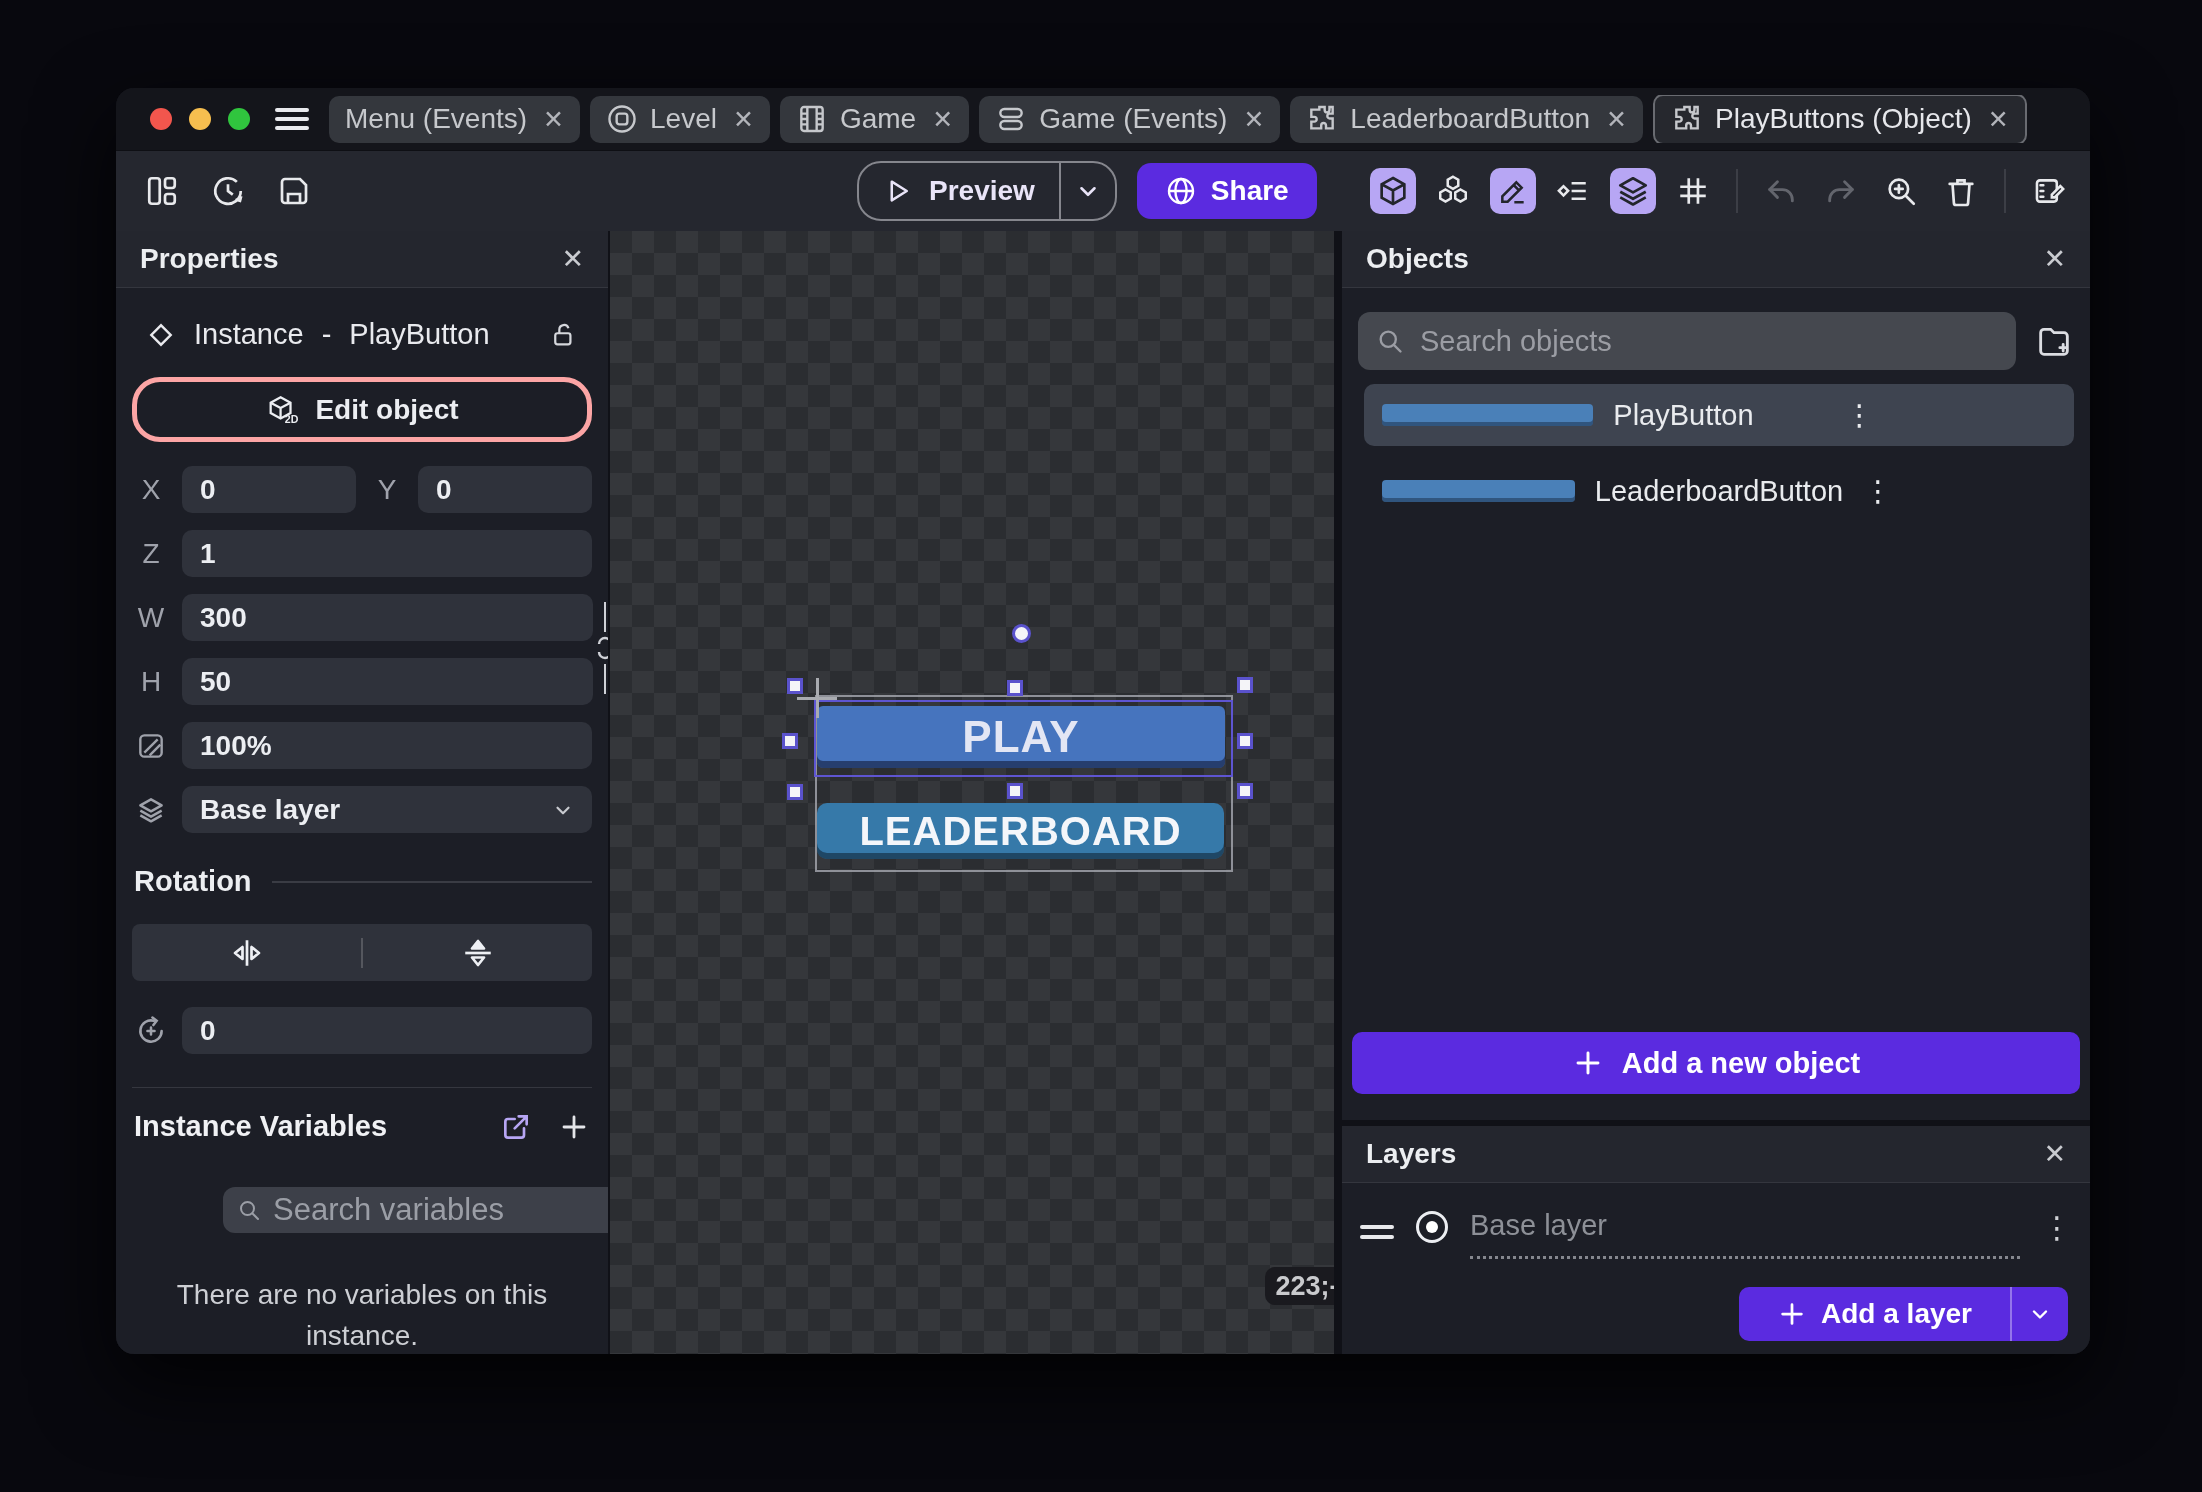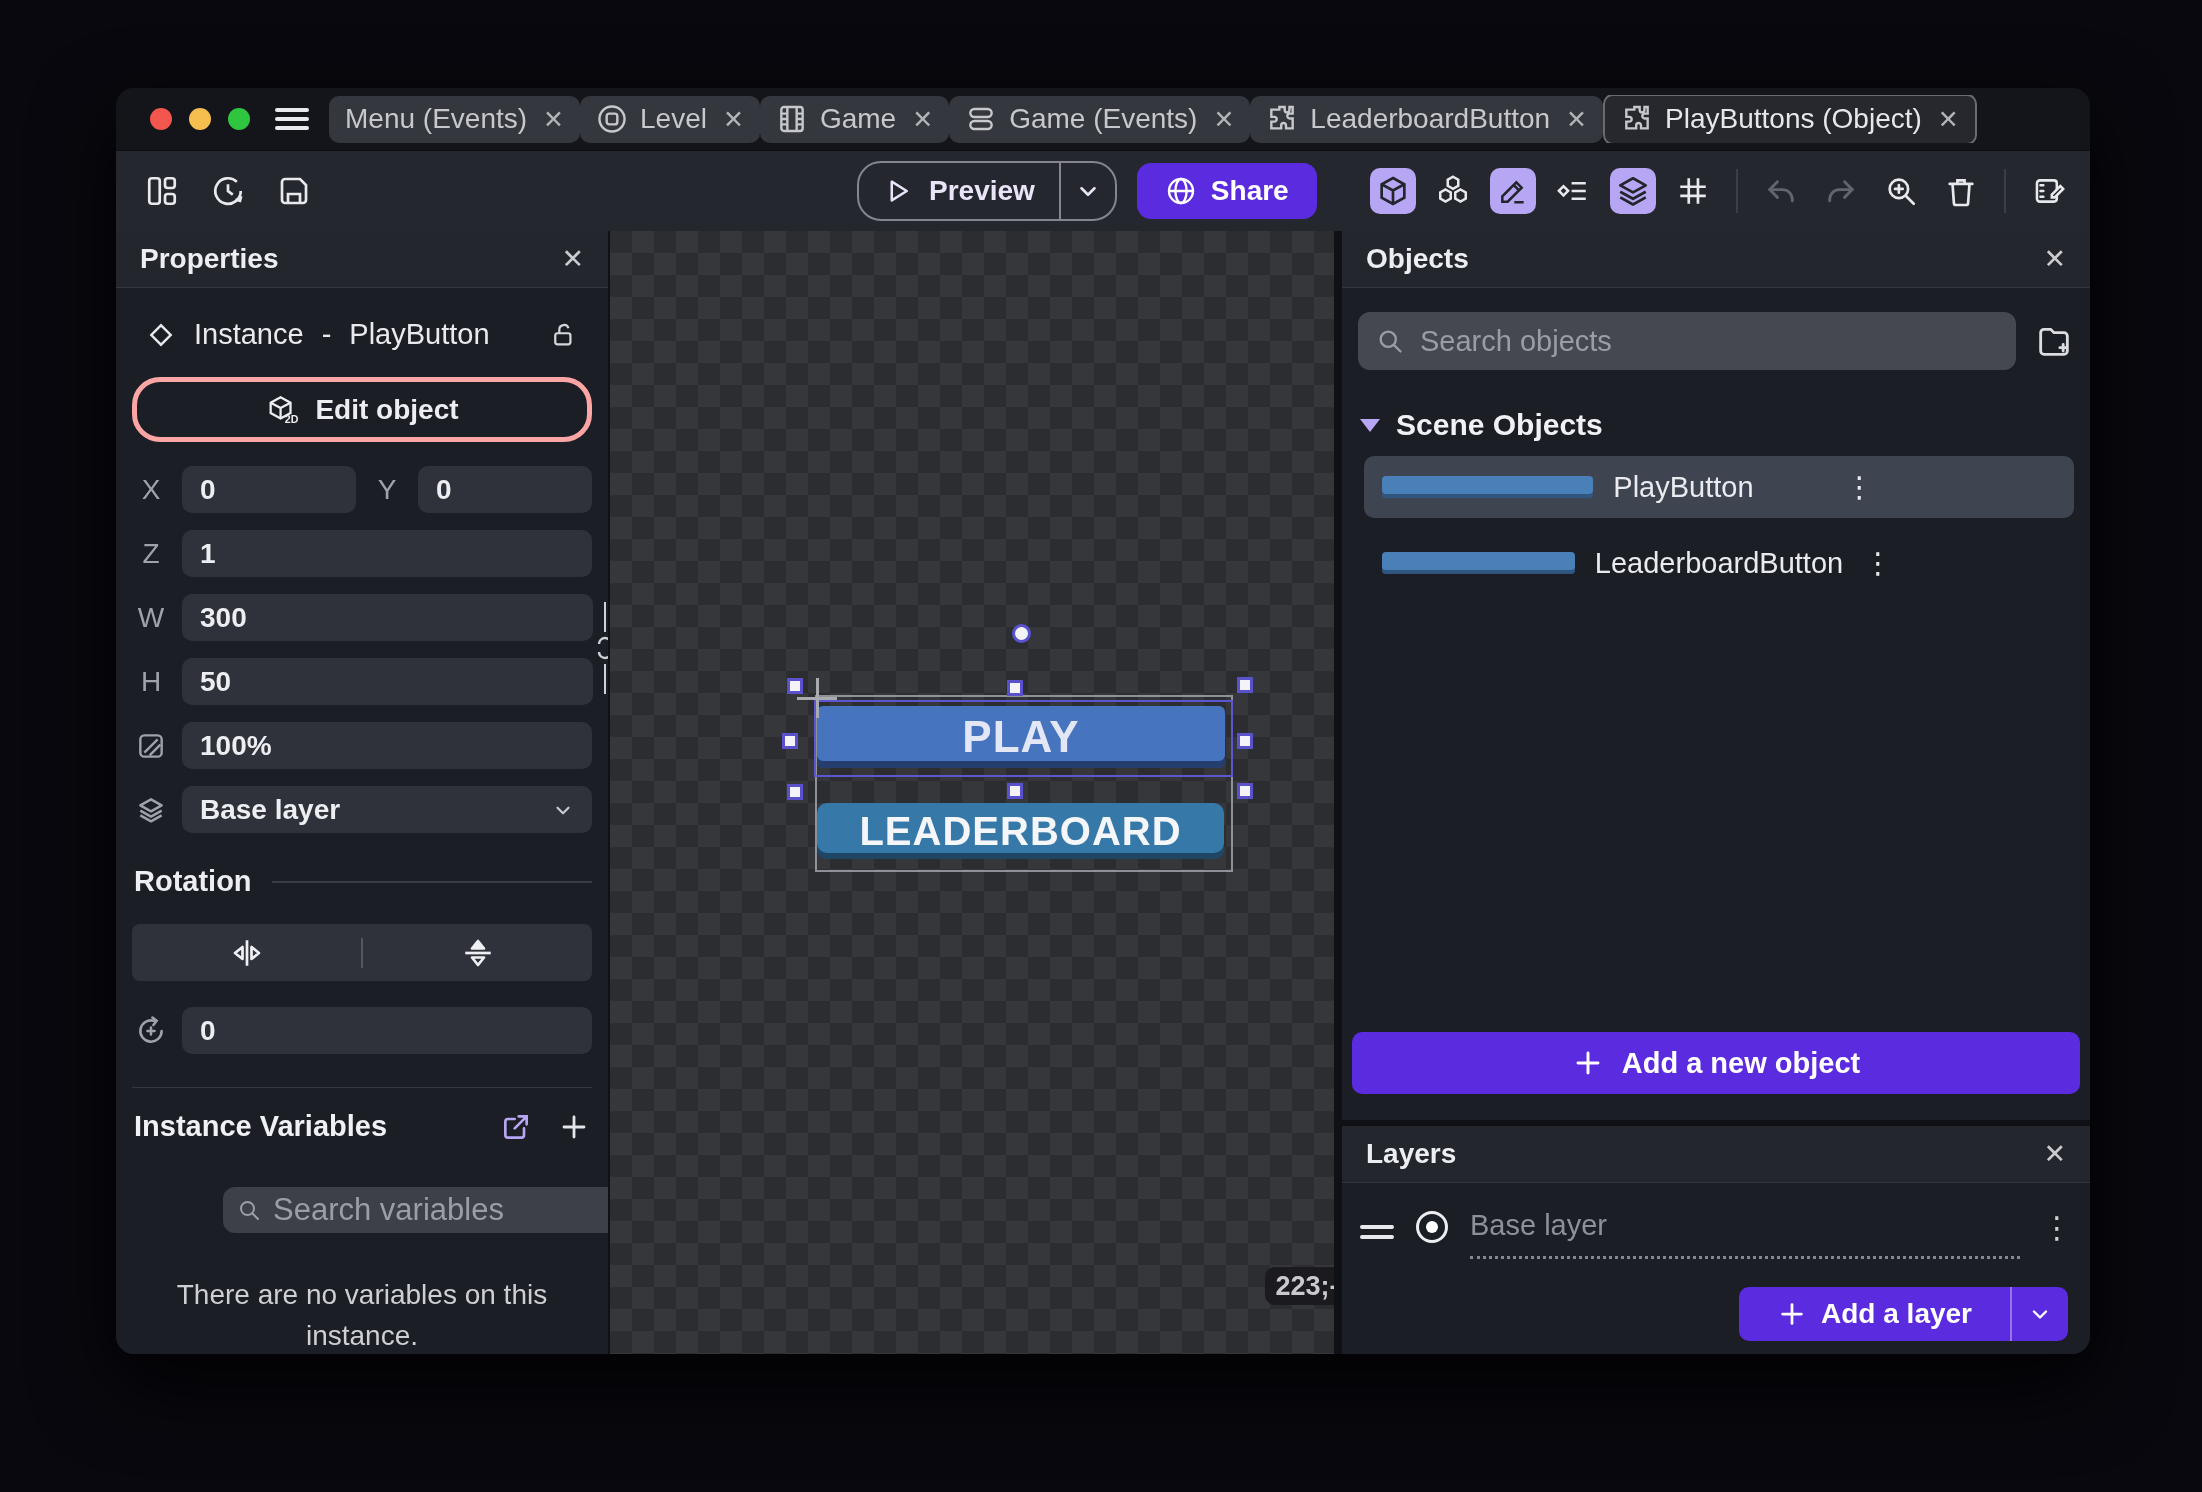--- a/index.html
+++ b/index.html
@@ -4,21 +4,21 @@
 <style>
   html,body{margin:0;padding:0;background:#08080e;width:2202px;height:1492px;
     font-family:"Liberation Sans","DejaVu Sans",sans-serif;-webkit-font-smoothing:antialiased;}
   .window{position:absolute;left:116px;top:88px;width:1974px;height:1266px;background:#14151b;
     border-radius:18px;overflow:hidden;box-shadow:0 30px 80px rgba(0,0,0,.8);}
   
   .tabbar{height:62px;background:#14151b;display:flex;align-items:center;padding-left:34px;}
   .dot{width:22px;height:22px;border-radius:50%;margin-right:17px;flex:0 0 auto;}
   .hamburger{width:34px;margin:0 20px 0 8px;flex:0 0 auto;}
   .hamburger div{height:4px;background:#e9eaee;border-radius:2px;margin:5px 0;}
-  .tabs{display:flex;align-items:center;height:48px;overflow:hidden;flex:1;}
+  .tabs{display:flex;align-items:center;gap:10px;height:48px;overflow:hidden;flex:1;}
   .tab{height:47px;background:#34373d;border-radius:10px;display:flex;align-items:center;
     padding:0 16px;gap:12px;color:#c6c8cc;font-size:28px;font-weight:500;white-space:nowrap;box-sizing:border-box;}
   .tab .ic{color:#c6c8cc;}
   .tab .tclose{font-size:25px;color:#b2b4ba;margin-left:4px;}
   .tab.active{background:#26282e;border:2px solid #696b71;color:#e6e7eb;height:51px;}
   
   .toolbar{height:80px;background:#25272f;position:relative;border-top:1px solid #0e0f14;}
   .tgroup{position:absolute;top:0;height:80px;display:flex;align-items:center;}
   .tg-left{left:28px;gap:30px;}
   .tg-center{left:741px;gap:20px;}
@@ -494,24 +494,20 @@
                 <path d="M15.5 15.5L21 21" stroke-linecap="round"></path>
               </svg>
             <input placeholder="Search objects" style="">
           </div>
           <svg class="ic" width="40" height="40" viewBox="0 0 24 24" fill="none" stroke="#dcdde2" stroke-width="1.7" stroke-linecap="round">
               <path d="M4 7a2 2 0 0 1 2-2h4l2 2h6a2 2 0 0 1 2 2v9a2 2 0 0 1-2 2H6a2 2 0 0 1-2-2z"></path>
               <path d="M17.5 14v4M15.5 16h4"></path>
             </svg>
         </div>
 
-        <div class="sect-head">
-          <span class="caret"></span>
-          <span>Scene Objects</span>
-        </div>
 
         <div class="obj-row sel">
           <span class="thumb"></span>
           <span>PlayButton</span>
           <span class="kebab">⋮</span>
         </div>
         <div class="obj-row">
           <span class="thumb"></span>
           <span>LeaderboardButton</span>
           <span class="kebab">⋮</span>

